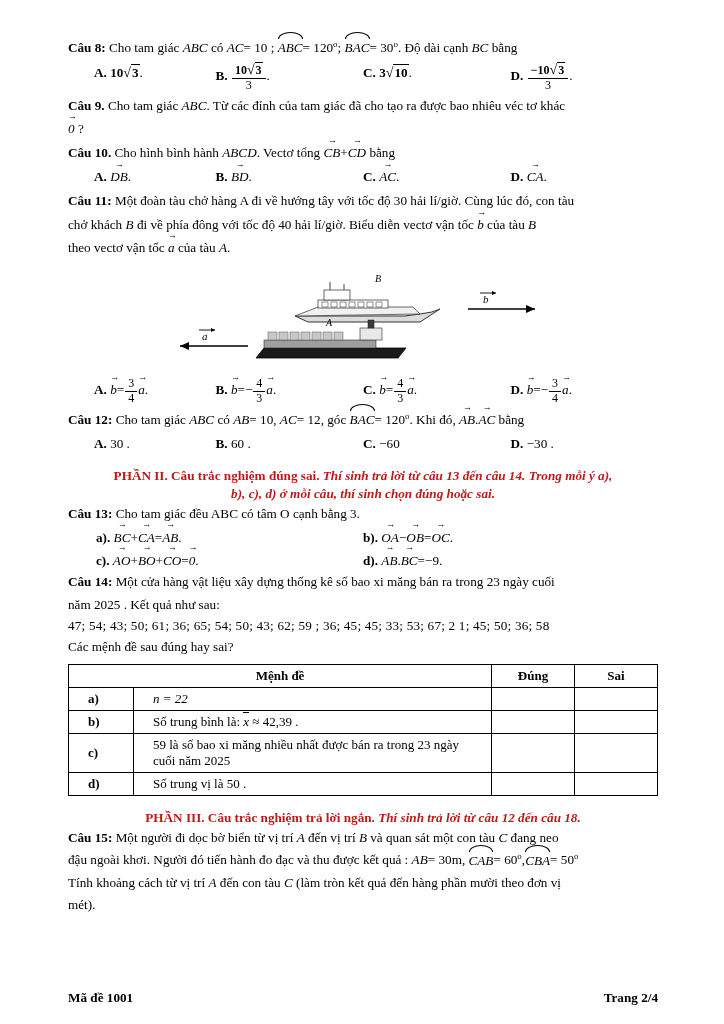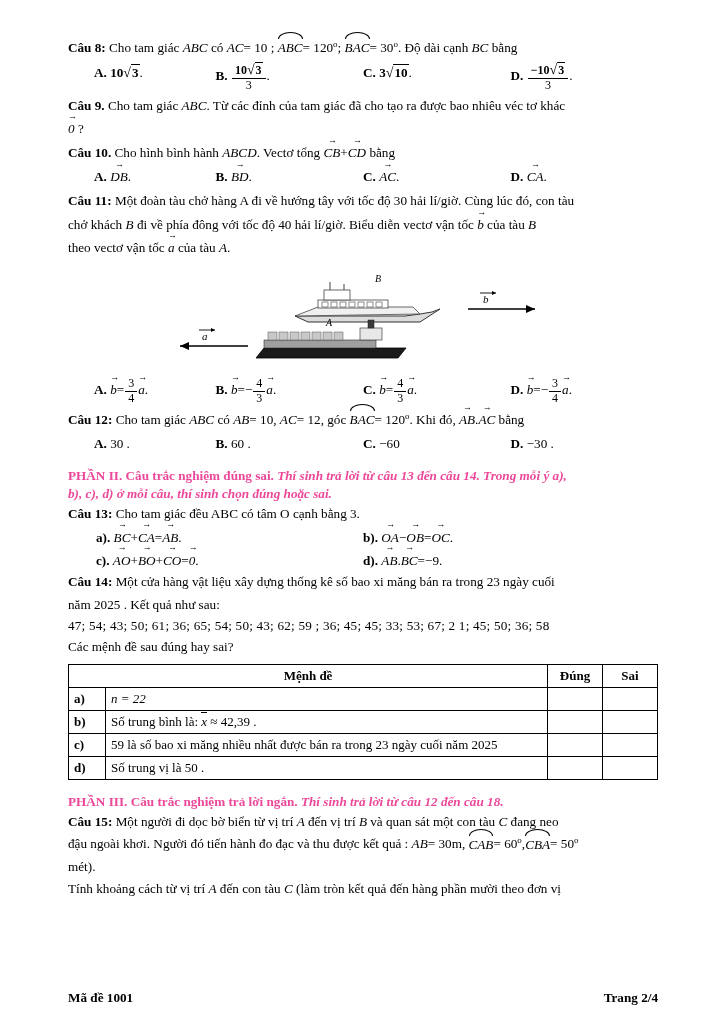--- a/index.html
+++ b/index.html
@@ -47,35 +47,35 @@
   .vec > .arw {
     position:absolute; left:0; right:-1px; top:-5px;
     height:7px; line-height:7px; font-size:9px; text-align:center; font-style:normal;
   }
   .angarc { position:relative; display:inline-block; white-space:nowrap; font-style:italic; }
   .angarc > .arc {
     position:absolute; left:0; right:0; top:-6px; height:6px;
     border-top:1px solid #000; border-left:1px solid #000; border-right:1px solid #000;
     border-radius:50% 50% 0 0 / 100% 100% 0 0;
   }
-  .section-head { color:#ec4899; font-weight:bold; margin:14px 0 2px 0; }
+  .section-head { color:#b91c1c; font-weight:bold; margin:14px 0 2px 0;text-align:center; }
   .section-head .desc { font-weight:bold; font-style:italic; }
   .sub-opts { display:flex; width:100%; margin:1px 0; }
   .sub-opts .so { width:50%; line-height:1.6; }
   .sub-opts .so:first-child { padding-left:28px; width:calc(50% - 28px); }
   .datalist { margin:3px 0 3px 0; text-align:left; letter-spacing:0.2px; }
   table.mstbl {
     border-collapse:collapse;
     width:100%;
     margin:6px 0 4px 0;
     font-size:13px;
   }
   table.mstbl td, table.mstbl th {
     border:1px solid #000;
-    padding:3px 5px;
+    padding:3px 19px;
     vertical-align:middle;
   }
   table.mstbl th { font-weight:bold; text-align:center; }
   .c-letter { width:26px; text-align:left; font-weight:normal; }
   .c-dung, .c-sai { width:44px; }
   .boat-wrap { position:relative; height:112px; margin:4px 0 2px 0; }
   svg { display:block; }
   .footer {
     position:absolute; left:68px; right:66px; bottom:18px;
     display:flex; justify-content:space-between;
@@ -364,27 +364,27 @@
     <span class="mathit">B</span>
     <span>và quan sát một con tàu</span>
     <span class="mathit">C</span>
     <span>đang neo</span>
   </div>
   <div class="q">
     <span>đậu ngoài khơi. Người đó tiến hành đo đạc và thu được kết quả :</span>
     <span class="mathit">AB</span><span>= 30m,</span>
     <span class="angarc"><span class="arc"></span><span>CAB</span></span><span>= 60</span><span class="sup">o</span><span>,</span><span class="angarc"><span class="arc"></span><span>CBA</span></span><span>= 50</span><span class="sup">o</span>
   </div>
-  <div class="q">mét).</div>
   <div class="q">
     <span>Tính khoảng cách từ vị trí</span>
     <span class="mathit">A</span>
     <span>đến con tàu</span>
     <span class="mathit">C</span>
     <span>(làm tròn kết quả đến hàng phần mười theo đơn vị</span>
   </div>
+  <div class="q">mét).</div>
 
 </div>
 
 <div class="footer">
   <span>Mã đề 1001</span>
   <span>Trang 2/4</span>
 </div>
 
 </body></html>

